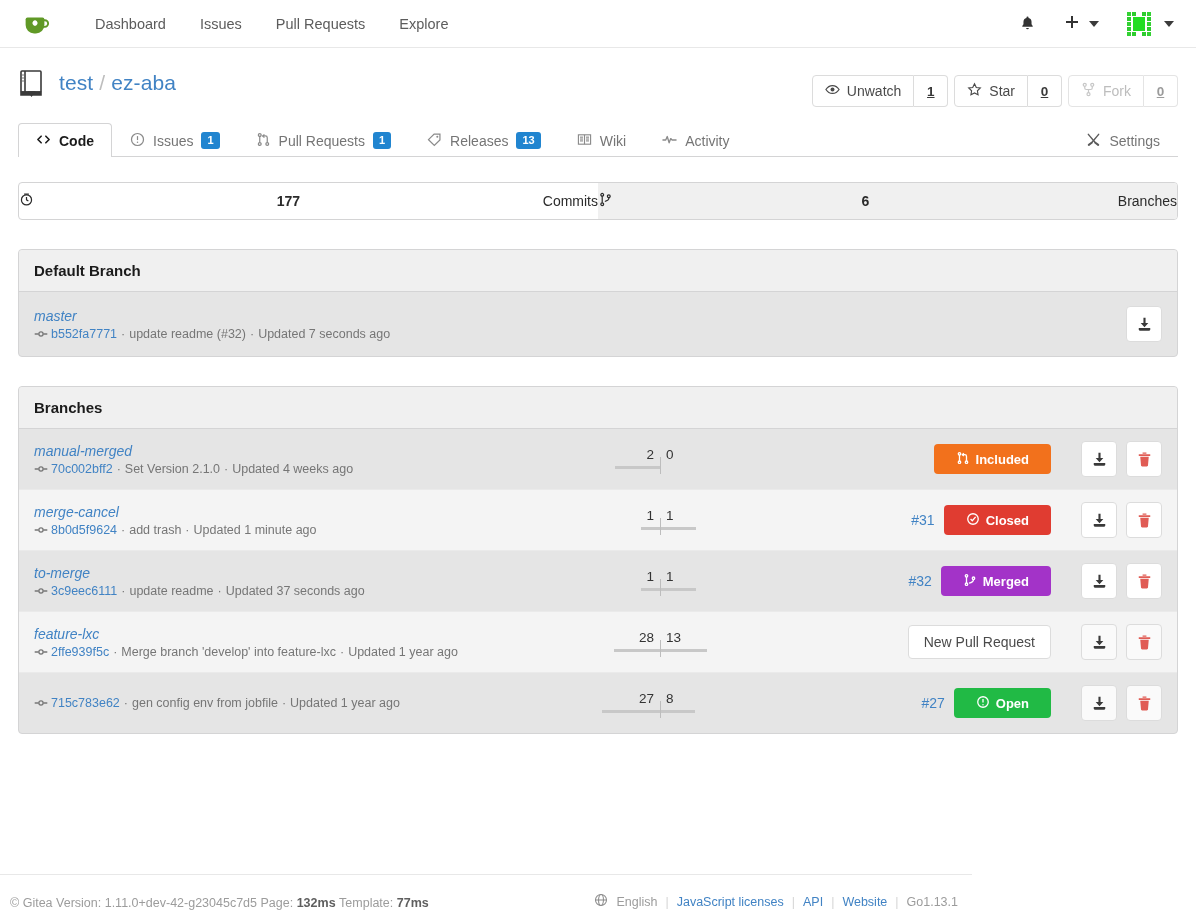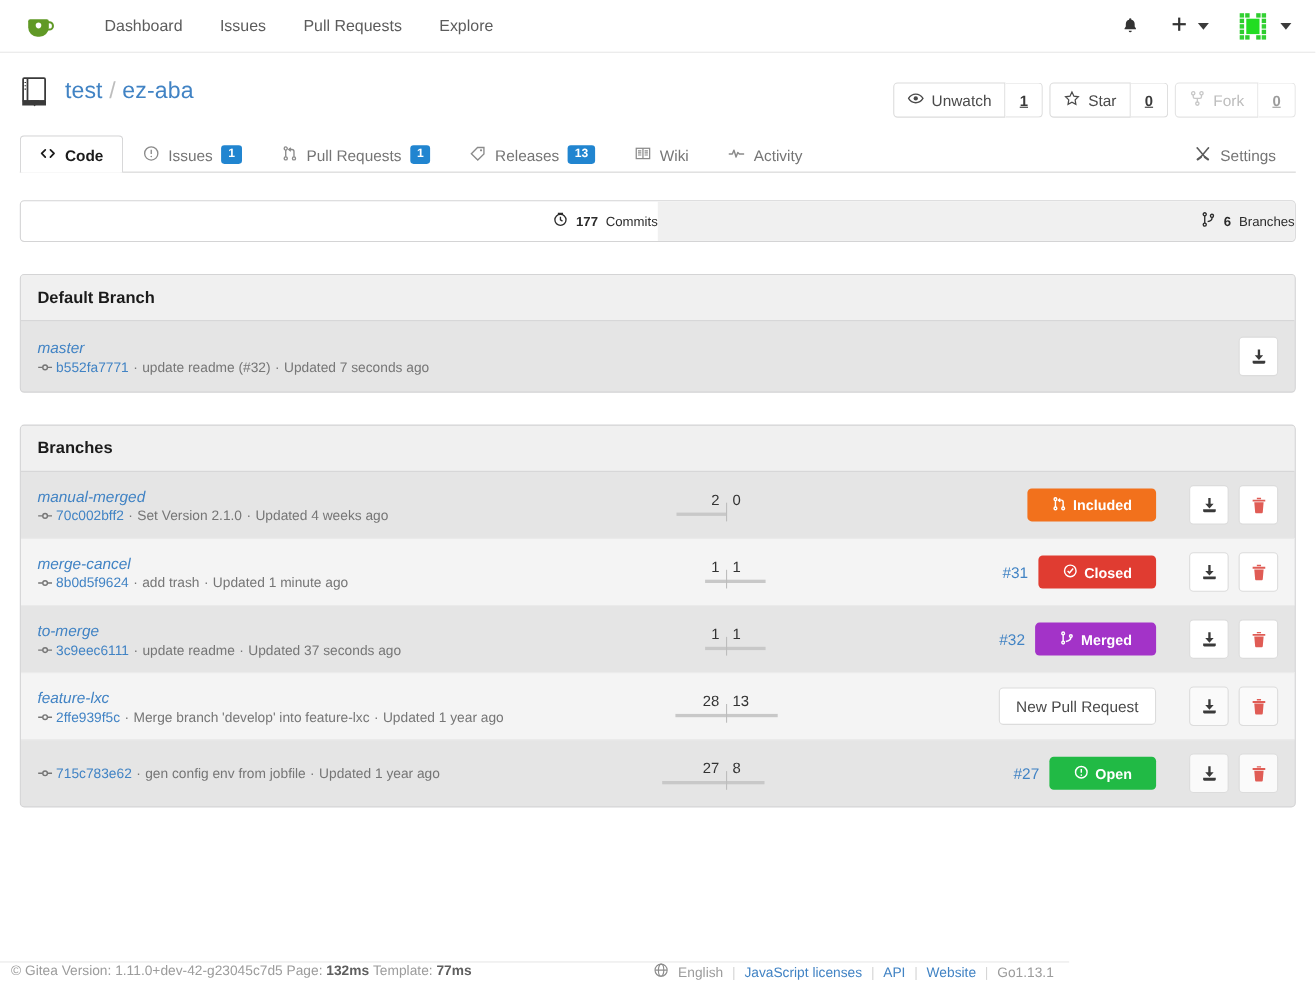--- a/index.html
+++ b/index.html
@@ -137,23 +137,23 @@
     margin-top:25px;
     display:flex;
     border:1px solid #d4d4d5;
     border-radius:4px;
     overflow:hidden;
     height:38px;
     background:#fff;
   }
   .stat-seg {
     flex:1;
-    display:flex; align-items:center; justify-content:flex-end;
+    display:flex; align-items:center; justify-content:space-between;
     gap:7px;
-    font-size:12px;
+    font-size:14px;
     color:#2b2b2b;
     text-decoration:none;
   }
   .stat-seg.active { background:#f0f0f0; }
   .stat-seg .num { font-weight:bold; }
 
   
   .card {
     margin-top:29px;
     border:1px solid #d4d4d5;
@@ -230,22 +230,22 @@
     display:flex; align-items:center; justify-content:center;
   }
   .icon-btn.muted { background:#fafafa; }
 
   
   .footer {
     position:absolute; left:0; bottom:0; width:972px;
     border-top:1px solid #e8e8e8;
     background:#fff;
     height:42px;
-    display:flex; align-items:flex-start;
-    padding:0 10px;
+    display:flex; align-items:flex-end;
+    padding:6px 10px;
     font-size:12.5px; color:#9c9c9c;
   }
   .footer .left { display:flex; align-items:center; gap:0; white-space:nowrap; }
   .footer b { color:#5f5f5f; }
   .footer .right { margin-left:auto; display:flex; align-items:center; gap:8px; padding-right:4px; }
   .footer .right a { color:#4183c4; text-decoration:none; }
   .footer .right .plain { color:#9c9c9c; }
   .footer .divider { color:#d6d6d6; }
 </style>
 </head>

